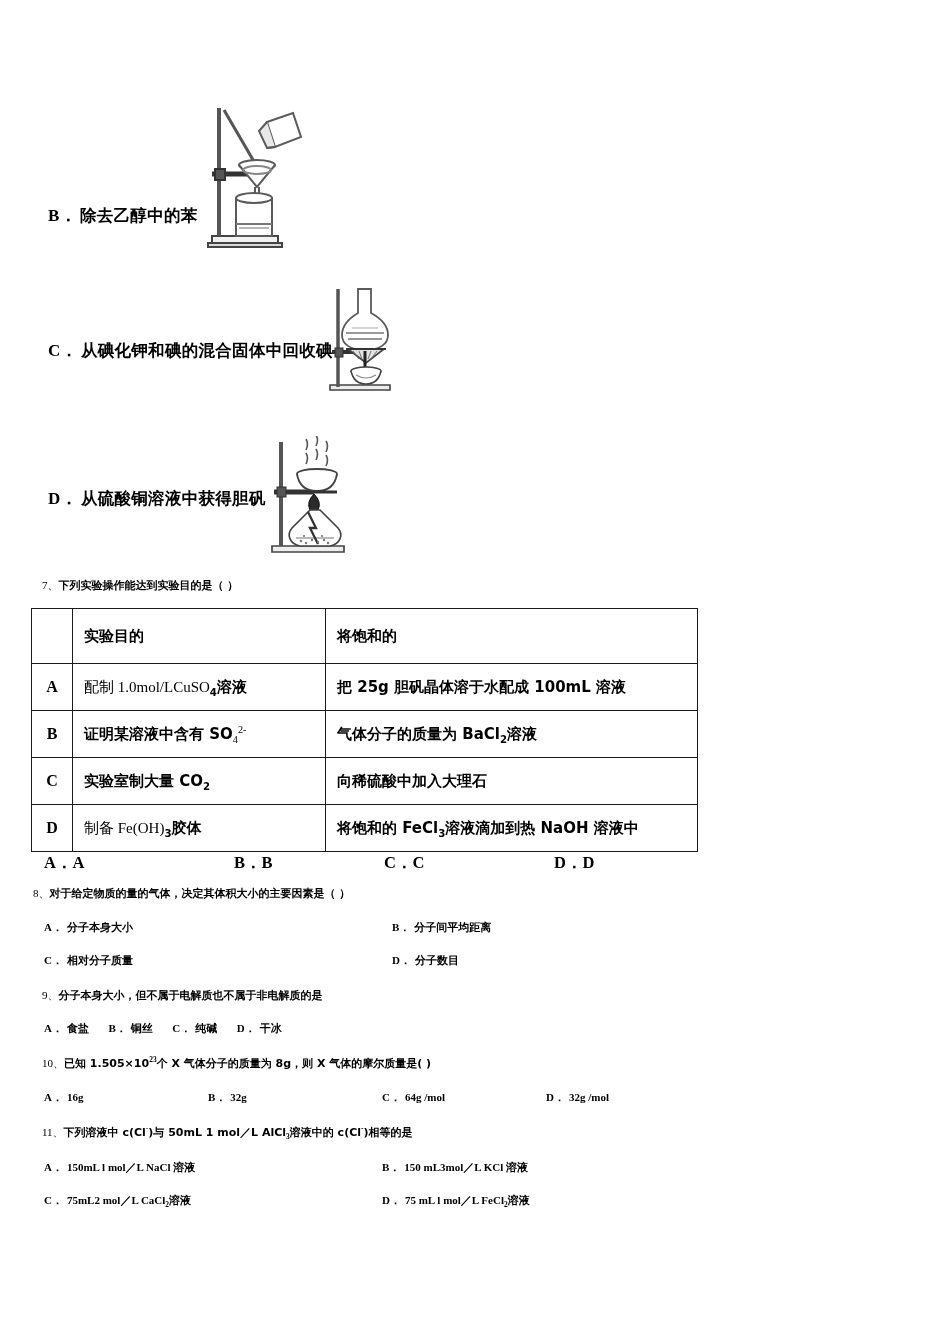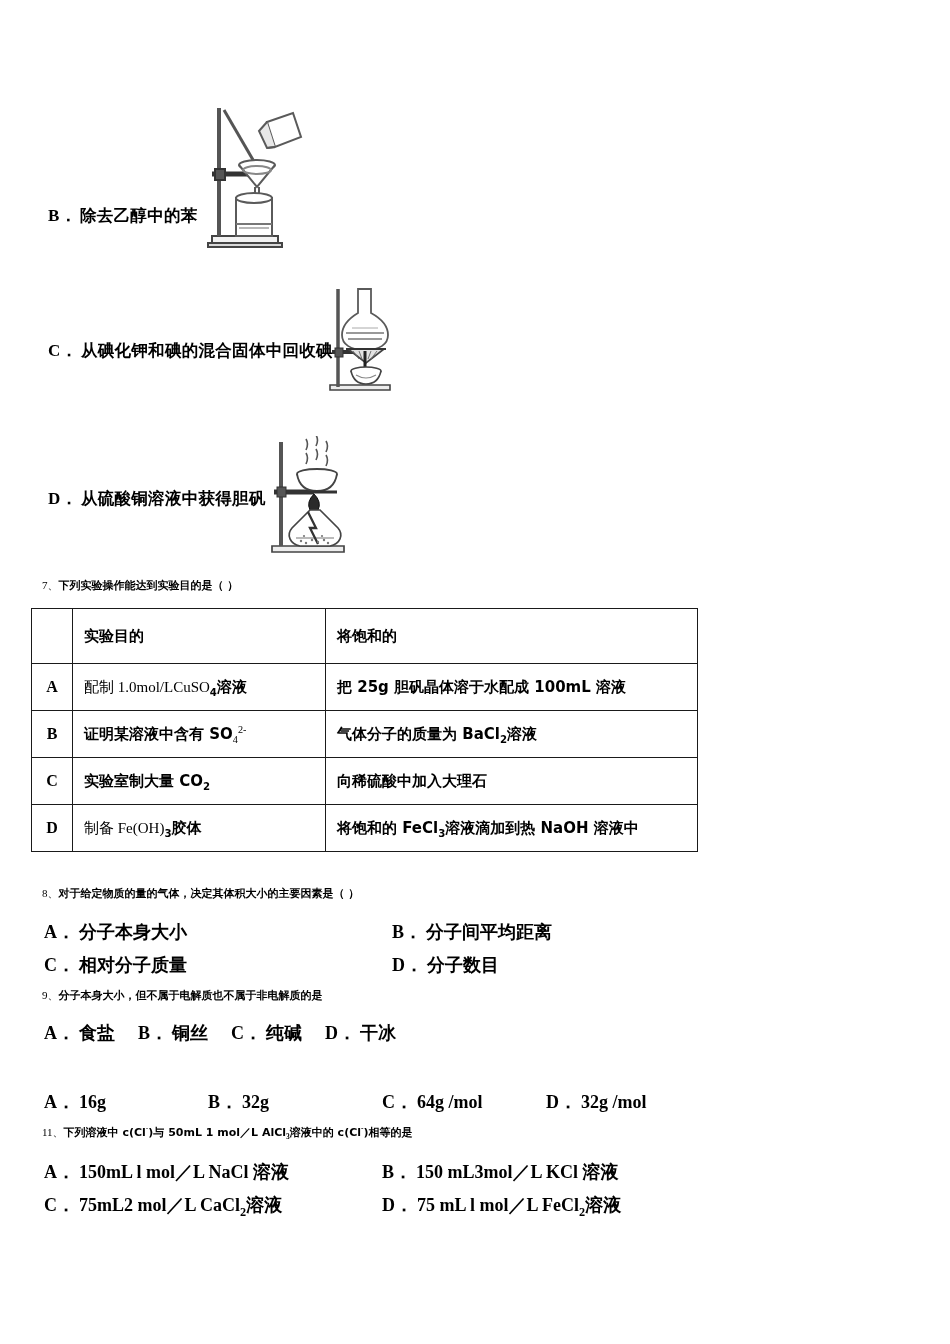--- a/index.html
+++ b/index.html
@@ -72,21 +72,21 @@
     font-weight: bold;
   }
   .q-stem .mixed {
     font-family: "Liberation Serif", serif;
     font-weight: bold;
   }
 
   
   .opt-line {
     position: absolute;
-    font-size: 18px;
+    font-size: 11px;
     white-space: nowrap;
   }
   .opt-line .ol {
     font-family: "Liberation Serif", serif;
     font-weight: bold;
     margin-right: 4px;
   }
   .opt-line .ot {
     font-family: "DejaVu Sans", "Liberation Sans", sans-serif;
     font-weight: bold;
@@ -329,22 +329,28 @@
         <td class="col-goal">
           <span class="cell-txt"><span class="sf">制备 Fe(OH)</span><sub>3</sub><span>胶体</span></span>
         </td>
         <td>
           <span class="cell-txt"><span>将饱和的 FeCl</span><sub>3</sub><span>溶液滴加到热 NaOH 溶液中</span></span>
         </td>
       </tr>
     </tbody>
   </table>
 
-
-  <div class="q-stem" style="left:42px; top:886px;">
+  <div class="abcd-row" style="left:44px; top:852px; width:620px; height:22px;">
+    <span class="slot" style="left:0px;">A．A</span>
+    <span class="slot" style="left:190px;">B．B</span>
+    <span class="slot" style="left:340px;">C．C</span>
+    <span class="slot" style="left:510px;">D．D</span>
+  </div>
+
+  <div class="q-stem" style="left:33px; top:886px;">
     <span class="qnum">8、</span><span class="stemtext">对于给定物质的量的气体，决定其体积大小的主要因素是（  ）</span>
   </div>
 
   <div class="opt-line" style="left:44px; top:920px;">
     <span class="ol">A．</span><span class="ot">分子本身大小</span>
   </div>
   <div class="opt-line" style="left:392px; top:920px;">
     <span class="ol">B．</span><span class="ot">分子间平均距离</span>
   </div>
   <div class="opt-line" style="left:44px; top:953px;">
@@ -360,20 +366,23 @@
   <div class="opt-line" style="left:44px; top:1021px;">
     <span><span class="ol">A．</span><span class="ot">食盐</span></span>
     <span style="display:inline-block;width:14px;"></span>
     <span><span class="ol">B．</span><span class="ot">铜丝</span></span>
     <span style="display:inline-block;width:14px;"></span>
     <span><span class="ol">C．</span><span class="ot">纯碱</span></span>
     <span style="display:inline-block;width:14px;"></span>
     <span><span class="ol">D．</span><span class="ot">干冰</span></span>
   </div>
 
+  <div class="q-stem" style="left:42px; top:1056px;">
+    <span class="qnum">10、</span><span class="stemtext">已知 1.505×10</span><sup class="mixed">23</sup><span class="stemtext">个 X 气体分子的质量为 8g，则 X 气体的摩尔质量是(   )</span>
+  </div>
 
   <div class="opt-line" style="left:44px; top:1090px;">
     <span class="ol">A．</span><span class="ot-serif">16g</span>
   </div>
   <div class="opt-line" style="left:208px; top:1090px;">
     <span class="ol">B．</span><span class="ot-serif">32g</span>
   </div>
   <div class="opt-line" style="left:382px; top:1090px;">
     <span class="ol">C．</span><span class="ot-serif">64g /mol</span>
   </div>

